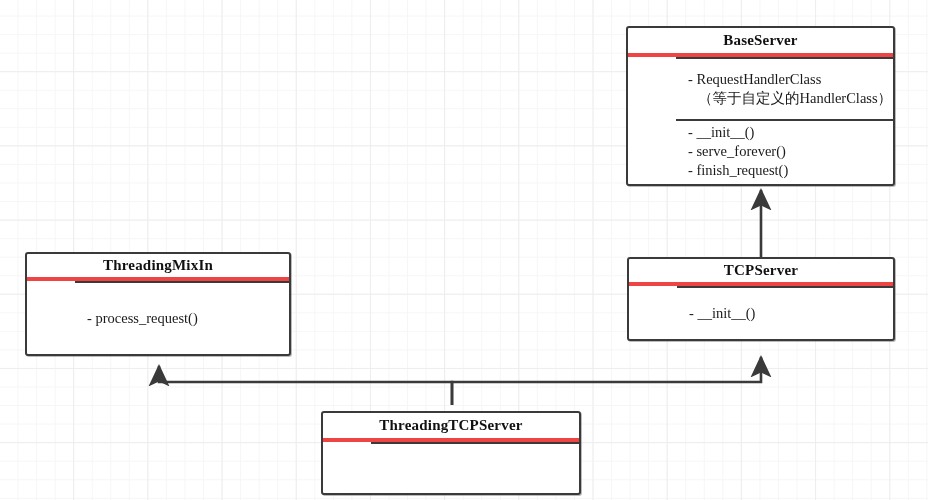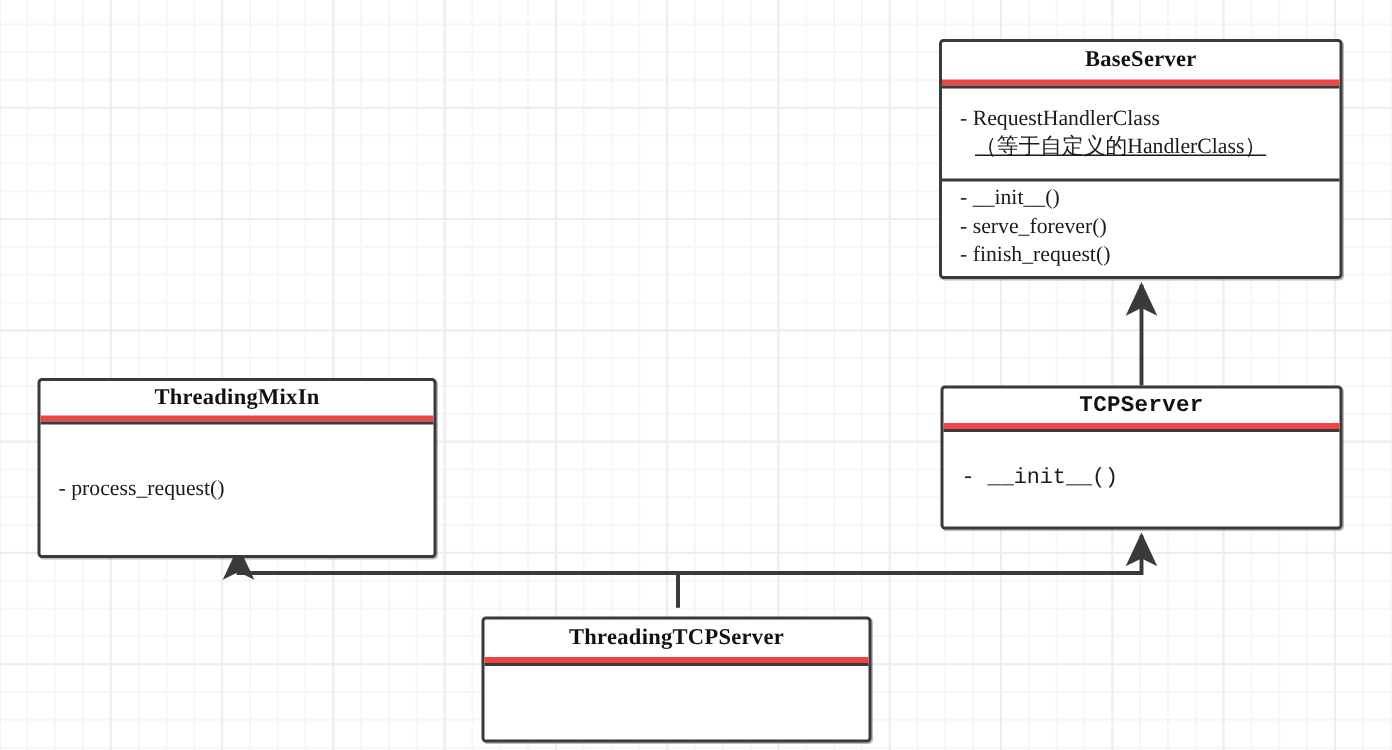--- a/index.html
+++ b/index.html
@@ -64,51 +64,51 @@
   }
   .uml-compartment {
     box-sizing: border-box;
     font-size: 14.5px;
     color: #1a1a1a;
     padding: 4px 10px 4px 12px;
     display: flex;
     flex-direction: column;
     justify-content: center;
     line-height: 1.30;
+    margin-left: 48px;
   }
   .uml-compartment.divided {
     border-top: 2px solid #3a3a3a;
   }
   .uml-row {
     white-space: nowrap;
   }
   .uml-row.cont {
     padding-left: 10px;
-    text-decoration: underline;
   }
   .empty-compartment {
     
   }
 
   
   #box-baseserver {
     left: 626px;  top: 26px;  width: 269px;  height: 160px;
   }
   #box-baseserver .uml-title { height: 29px; }
   #box-baseserver .attrs { height: 63px; }
   #box-baseserver .methods { flex: 1; padding-top: 2px; }
 
   #box-threadingmixin {
-    left: 25px;  top: 252px;  width: 266px;  height: 120px;
+    left: 25px;  top: 252px;  width: 266px;  height: 104px;
   }
   #box-threadingmixin .uml-title { height: 27px; }
   #box-threadingmixin .methods { flex: 1; gap: 21px; }
 
   #box-tcpserver {
-    left: 627px;  top: 257px;  width: 268px;  height: 96px; font-family: Liberation Mono, monospace;
+    left: 627px;  top: 257px;  width: 268px;  height: 84px;
   }
   #box-tcpserver .uml-title { height: 27px; }
   #box-tcpserver .methods { flex: 1; }
 
   #box-threadingtcpserver {
     left: 321px;  top: 411px;  width: 260px;  height: 84px;
   }
   #box-threadingtcpserver .uml-title { height: 29px; }
   #box-threadingtcpserver .methods { flex: 1; }
 </style>

